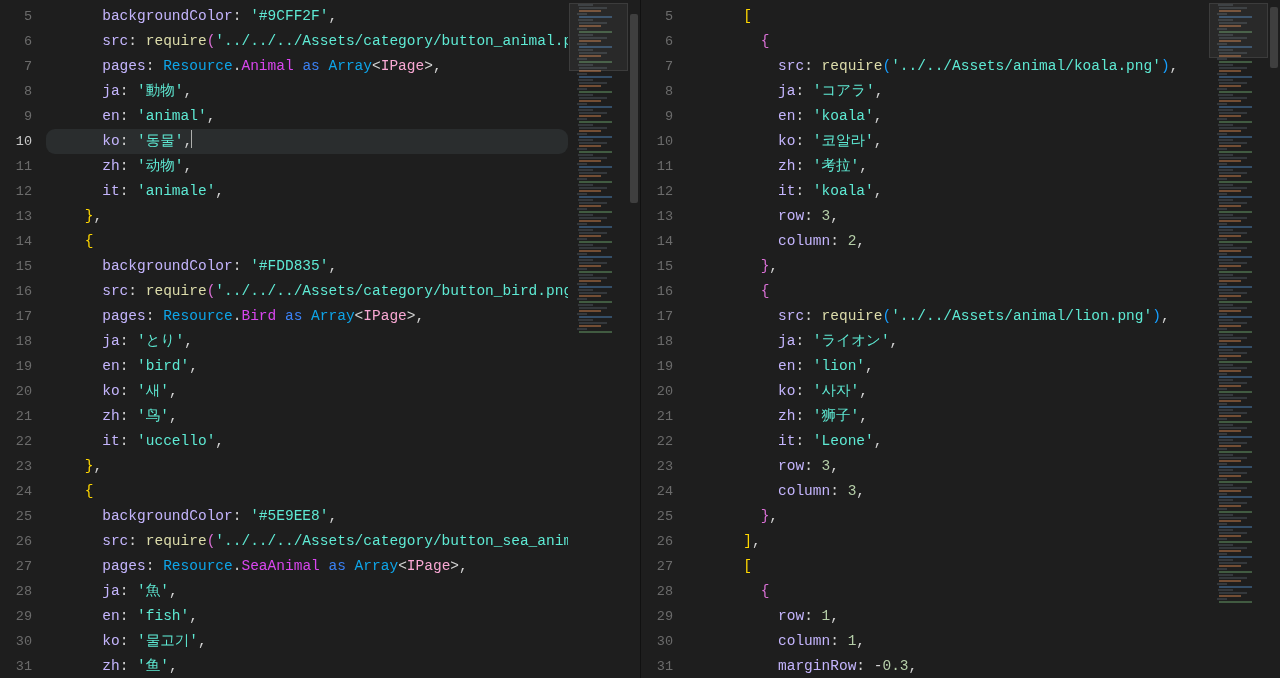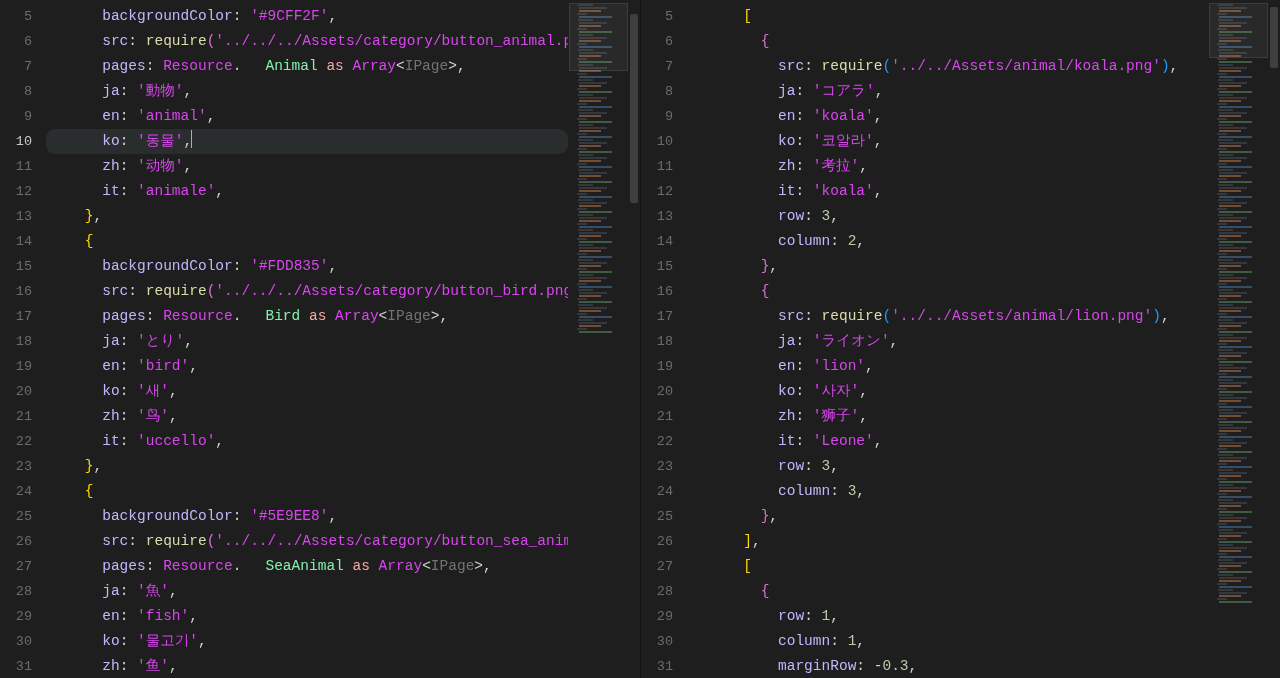--- a/index.html
+++ b/index.html
@@ -56,27 +56,27 @@
   }
   .cursor {
     display: inline-block;
     width: 1px; height: 18px;
     background: #aeafad;
     vertical-align: -3px;
     margin-left: -1px;
   }
   
   .t-key  { color: #c4b5fd; }   
-  .t-str  { color: #d946ef; }   
+  .t-str  { color: #5eead4; }   
   .t-num  { color: #b5cea8; }   
   .t-fn   { color: #dcdcaa; }   
-  .t-kw   { color: #fca5a5; }   
-  .t-ns   { color: #d946ef; }   
-  .t-if   { color: #737373; }   
-  .t-var  { color: #86efac; margin-left: 24px; }   
+  .t-kw   { color: #3b82f6; }   
+  .t-ns   { color: #0ea5e9; }   
+  .t-if   { color: #f9a8d4; }   
+  .t-var  { color: #d946ef; }   
   .t-pun  { color: #d4d4d4; }   
   .t-bkt-y { color: #ffd700; }  
   .t-bkt-p { color: #da70d6; }  
   .t-bkt-b { color: #179fff; }  
 
   .minimap {
     width: 60px;
     flex: 0 0 60px;
     background: #1e1e1e;
     border-left: 1px solid #1e1e1e;

